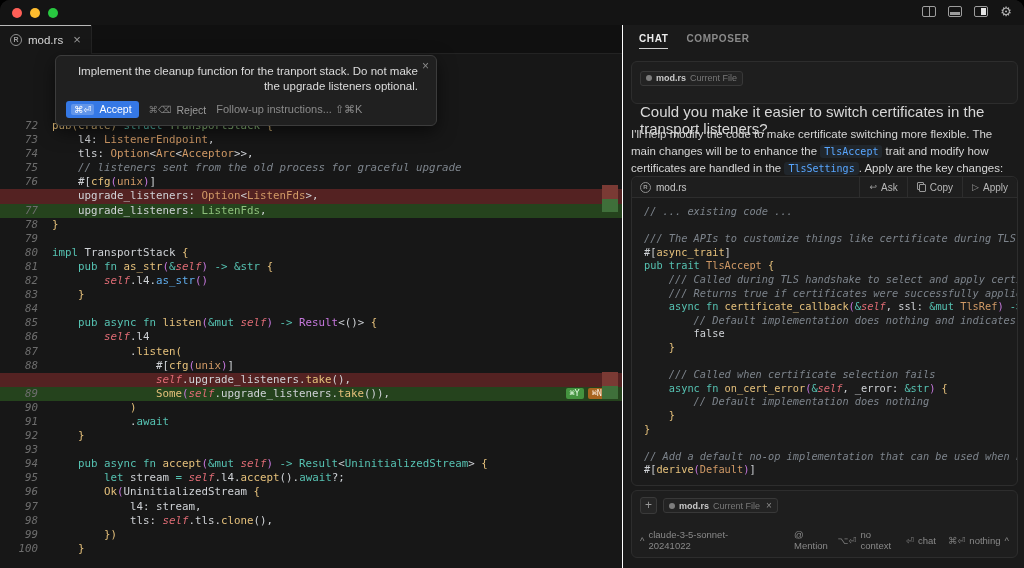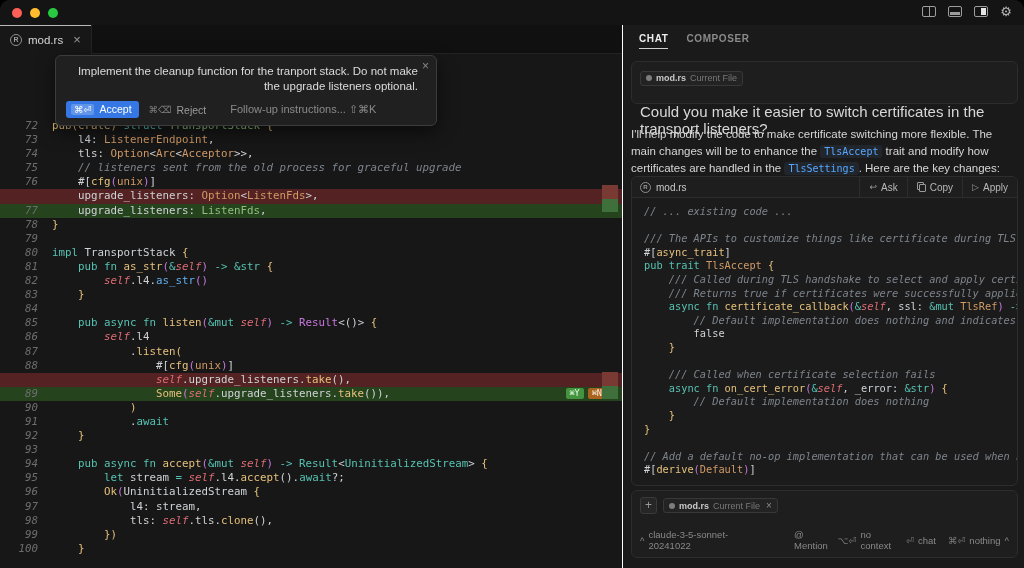--- a/index.html
+++ b/index.html
@@ -33,21 +33,21 @@
           border-radius:6px;padding:8px 10px 7px 10px;box-shadow:0 6px 18px rgba(0,0,0,.55);z-index:5;}
   .prompt-close{position:absolute;right:7px;top:3px;color:#8a8a8a;font-size:12px;cursor:pointer;}
   .prompt-text{font-size:11.5px;line-height:15px;color:#dcdcdc;padding-right:8px;text-align:right;}
   .prompt-actions{display:flex;align-items:center;gap:10px;margin-top:7px;}
   .btn-accept{display:inline-flex;align-items:center;gap:5px;background:#3578e5;border:none;border-radius:3px;
               color:#fff;font-size:10.5px;padding:2px 7px 3px 5px;font-family:inherit;cursor:pointer;}
   .btn-accept .kbd{background:rgba(255,255,255,.22);border-radius:2px;padding:0 3px;font-size:9.5px;}
   .btn-reject{display:inline-flex;align-items:center;gap:5px;background:transparent;border:none;color:#9a9a9a;
               font-size:10.5px;font-family:inherit;cursor:pointer;padding:0;}
   .btn-reject .kbd{color:#7f7f7f;font-size:9.5px;}
-  .followup{color:#8a8a8a;font-size:11px;margin-left:14px;cursor:text;}
+  .followup{color:#8a8a8a;font-size:11px;cursor:text;}
   .followup .kbd2{color:#8a8a8a;}
   
   .code{position:absolute;left:0;top:94px;width:622px;font-family:"DejaVu Sans Mono",monospace;
         font-size:10.8px;line-height:14.1px;white-space:pre;}
   .crow{position:relative;display:flex;height:14.1px;}
   .crow .gut{width:38px;flex:0 0 38px;text-align:right;color:#6d6d6d;user-select:none;font-style:italic;}
   .crow .src{padding-left:14px;}
   .crow.del{background:#542222;}
   .crow.add{background:#25431d;}
   .badges{position:absolute;right:16px;top:1px;display:flex;gap:4px;}
@@ -164,21 +164,21 @@
 
       <div class="card user-card">
         <span class="chip">
           <span class="dot"></span>
           <b>mod.rs</b>
           <span class="tag">Current File</span>
         </span>
         <div class="user-text">Could you make it easier to switch certificates in the transport listeners?</div>
       </div>
 
-      <div class="assistant" id="assistant-text"><span>I'll help modify the code to make certificate switching more flexible. The main changes will be to enhance the </span><span class="icode">TlsAccept</span><span> trait and modify how certificates are handled in the </span><span class="icode">TlsSettings</span><span>. Here are the key changes:</span></div>
+      <div class="assistant" id="assistant-text"><span>I'll help modify the code to make certificate switching more flexible. The main changes will be to enhance the </span><span class="icode">TlsAccept</span><span> trait and modify how certificates are handled in the </span><span class="icode">TlsSettings</span><span>. Apply are the key changes:</span></div>
 
       <div class="card code-card">
         <div class="cc-head">
           <span class="cc-file">
             <span class="rust-ic" style="width:11px;height:11px;font-size:6px;">R</span>
             <span>mod.rs</span>
           </span>
           <span id="cc-actions" style="display:flex;">
               <span class="cc-btn">
                 <span class="ic">↩</span>

